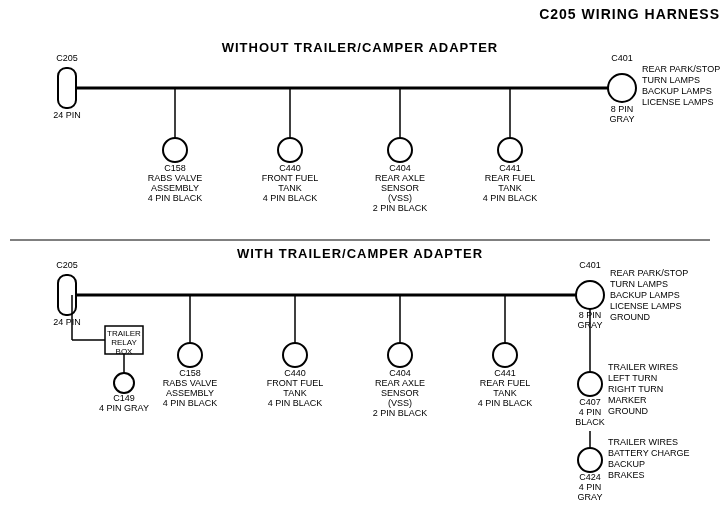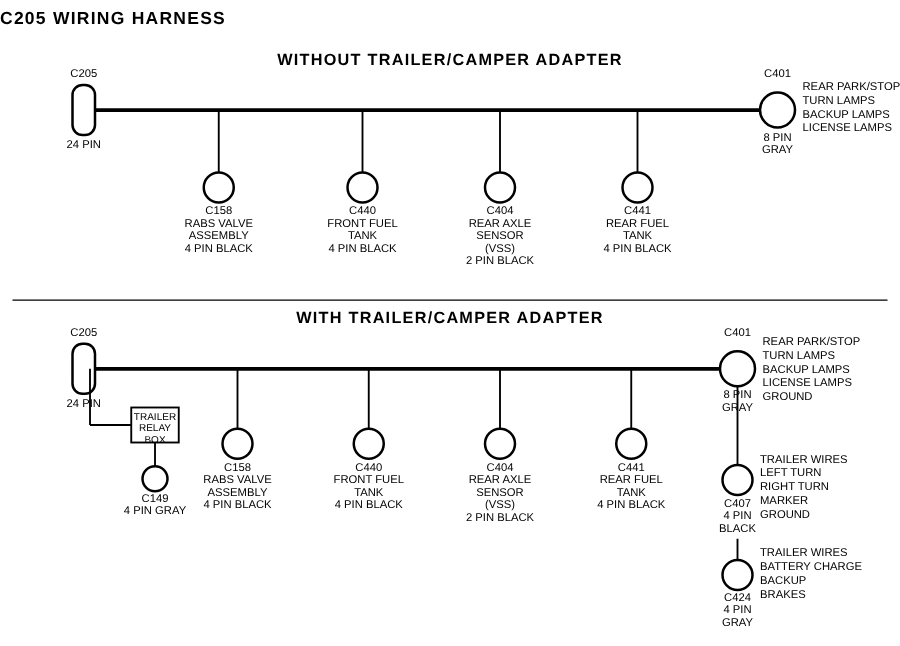--- a/index.html
+++ b/index.html
@@ -11,21 +11,21 @@
       overflow: hidden;
       position: relative;
     }
     .diagram-container {
       width: 720px;
       height: 517px;
       position: relative;
       background: #fff;
     }
     .main-title {
-      text-align: left;
+      text-align: right;
       font-size: 14px;
       font-weight: bold;
       padding-top: 6px;
       letter-spacing: 1px;
     }
     svg {
       position: absolute;
       top: 0;
       left: 0;
       width: 720px;

